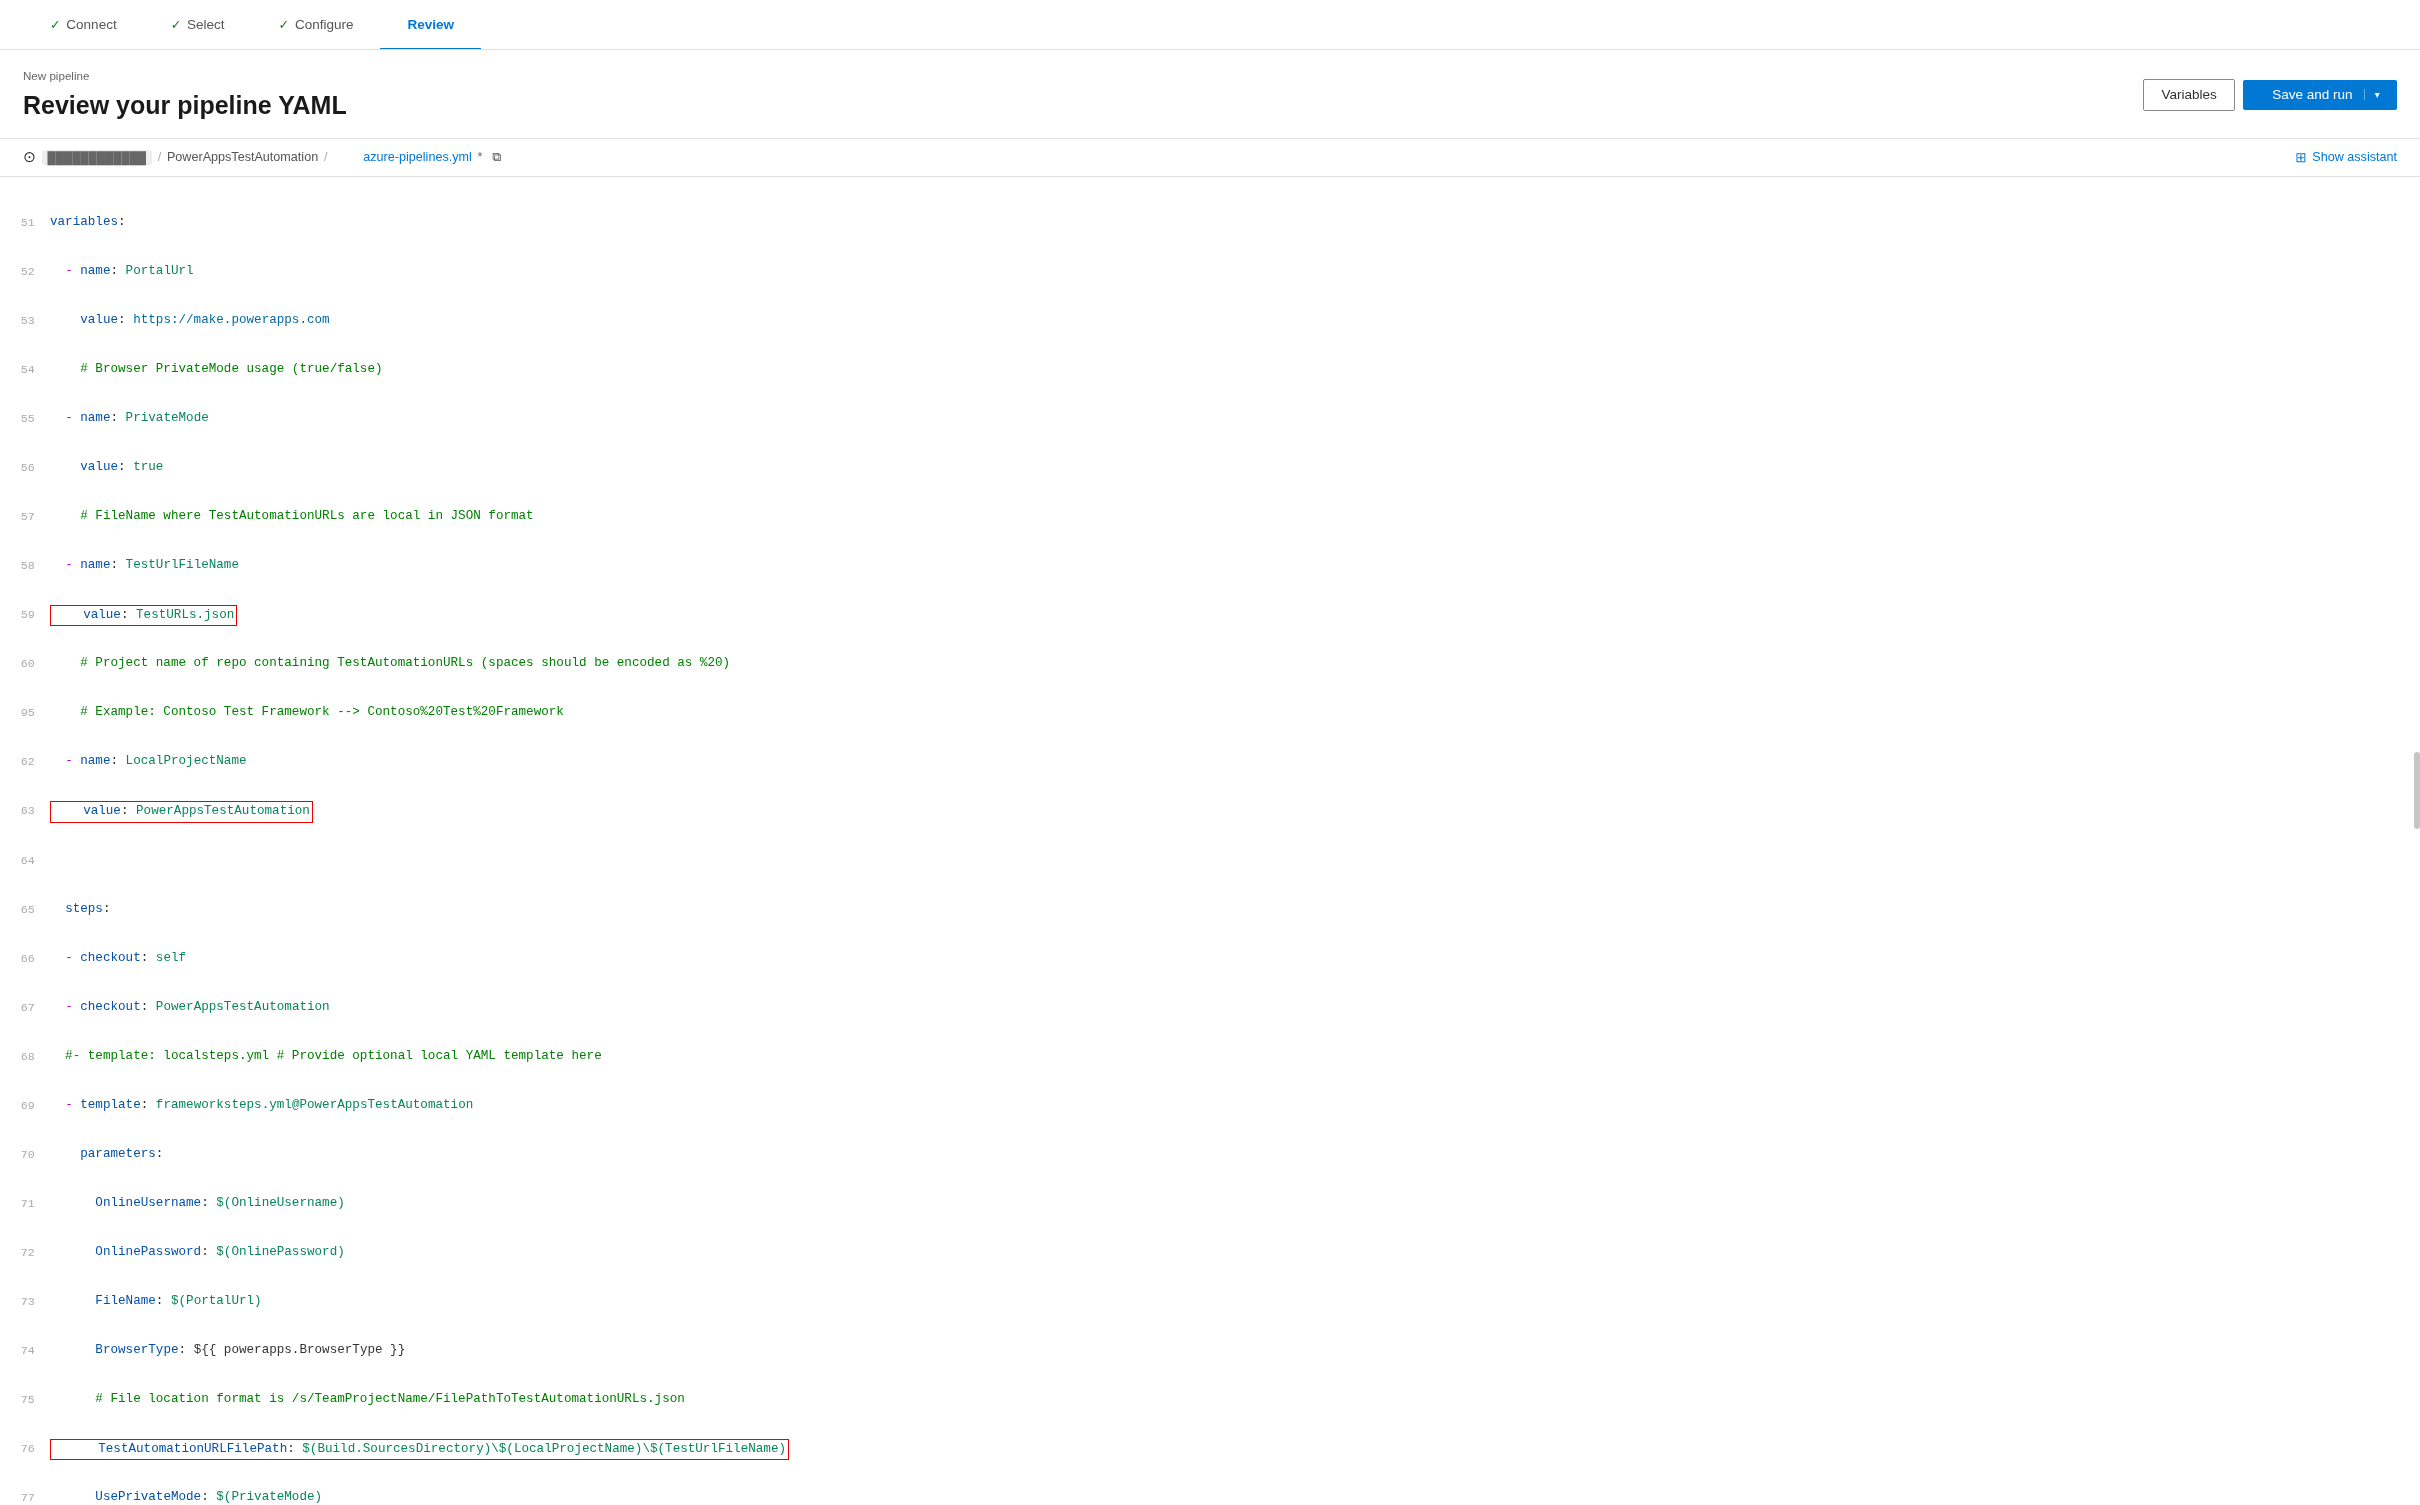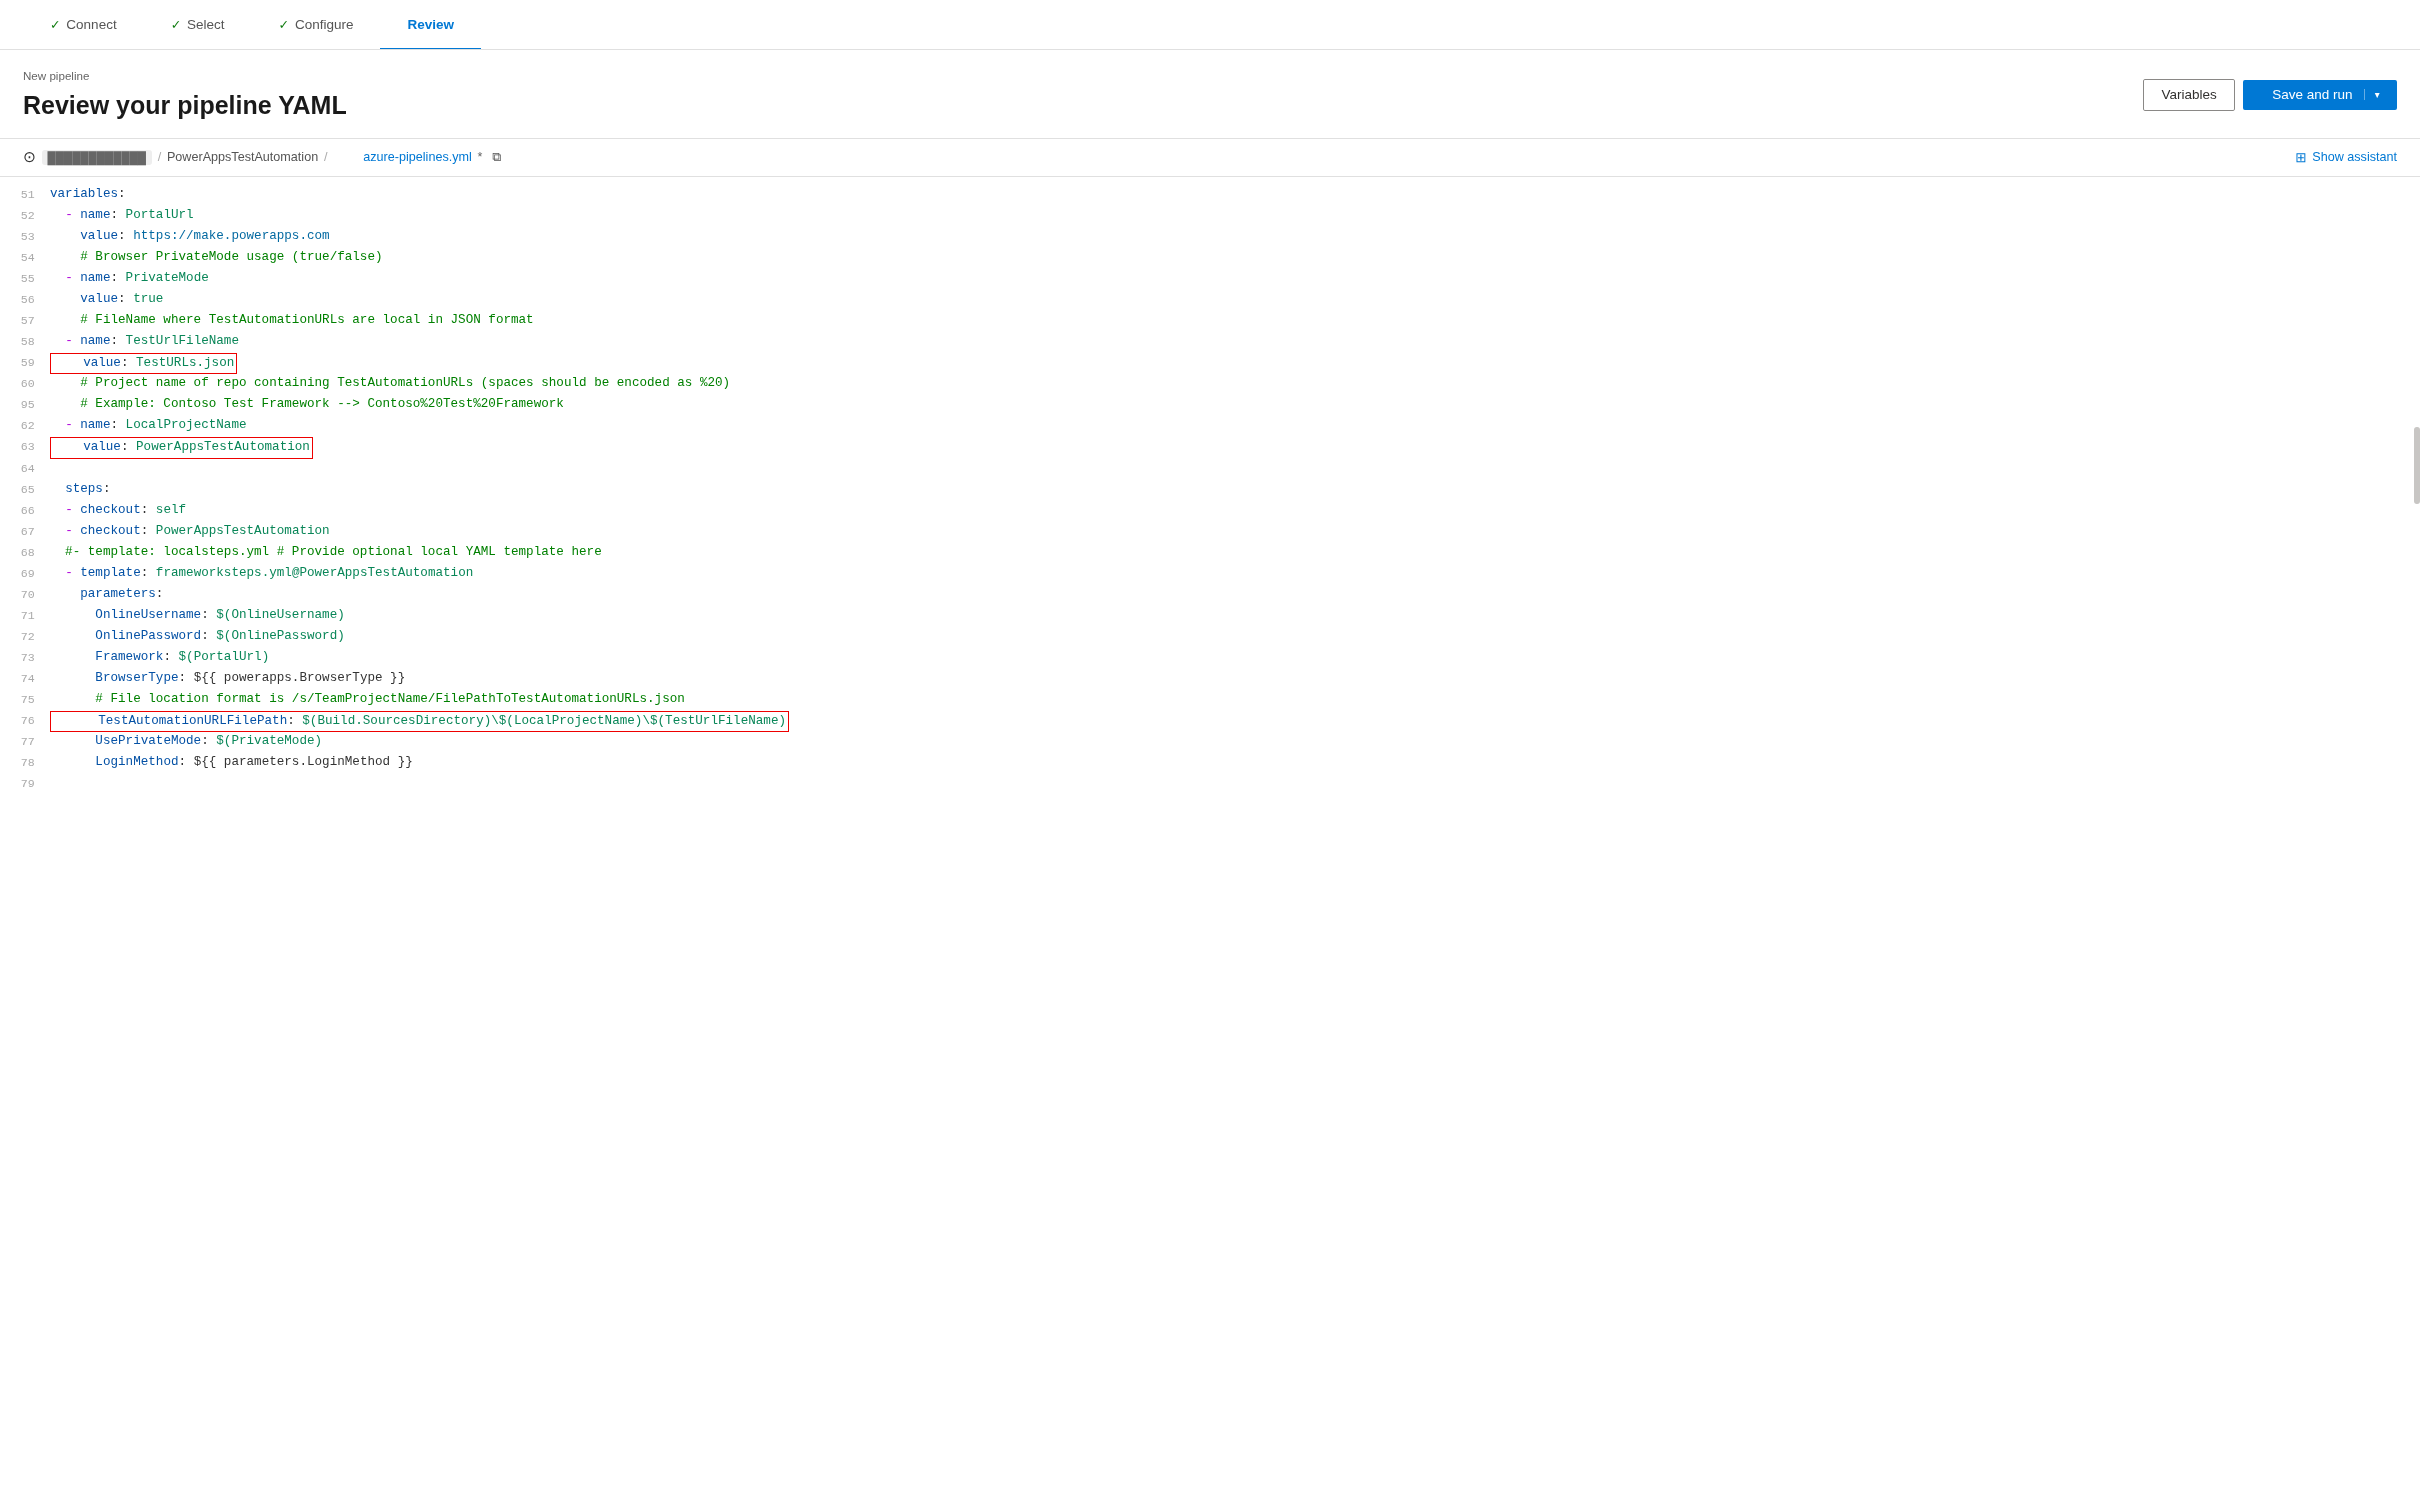--- a/index.html
+++ b/index.html
@@ -135,20 +135,21 @@
       font-size: 12.6px;
       line-height: 1.55;
       padding: 7.7px 0;
       overflow: auto;
       background: #fff;
     }
     .code-line {
       display: flex;
       align-items: flex-start;
       min-height: 21px;
+      margin-top: 28px;
     }
     .line-number {
       width: 50px;
       min-width: 50px;
       text-align: right;
       padding-right: 15.4px;
       color: #aaa;
       user-select: none;
       font-size: 11.6px;
       padding-top: 1px;
@@ -325,21 +326,21 @@
       <div class="code-line">
         <span class="line-number">71</span>
         <span class="line-content">      <span class="c-key">OnlineUsername</span>: <span class="c-val">$(OnlineUsername)</span></span>
       </div>
       <div class="code-line">
         <span class="line-number">72</span>
         <span class="line-content">      <span class="c-key">OnlinePassword</span>: <span class="c-val">$(OnlinePassword)</span></span>
       </div>
       <div class="code-line">
         <span class="line-number">73</span>
-        <span class="line-content">      <span class="c-key">Framework</span>: <span class="c-val">$(PortalUrl)</span></span>
+        <span class="line-content">      <span class="c-key">FileName</span>: <span class="c-val">$(PortalUrl)</span></span>
       </div>
       <div class="code-line">
         <span class="line-number">74</span>
         <span class="line-content">      <span class="c-key">BrowserType</span>: <span class="c-plain">${{ powerapps.BrowserType }}</span></span>
       </div>
       <div class="code-line">
         <span class="line-number">75</span>
         <span class="line-content"><span class="c-comment">      # File location format is /s/TeamProjectName/FilePathToTestAutomationURLs.json</span></span>
       </div>
       <div class="code-line">

